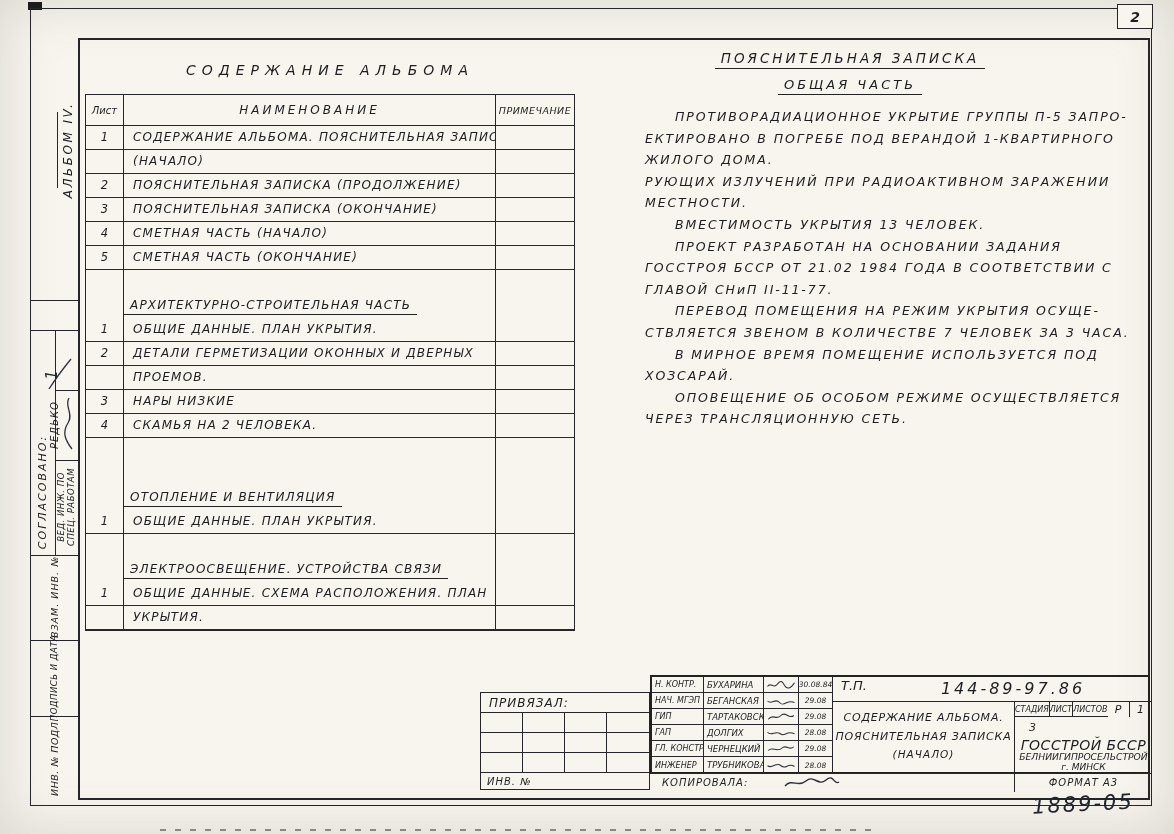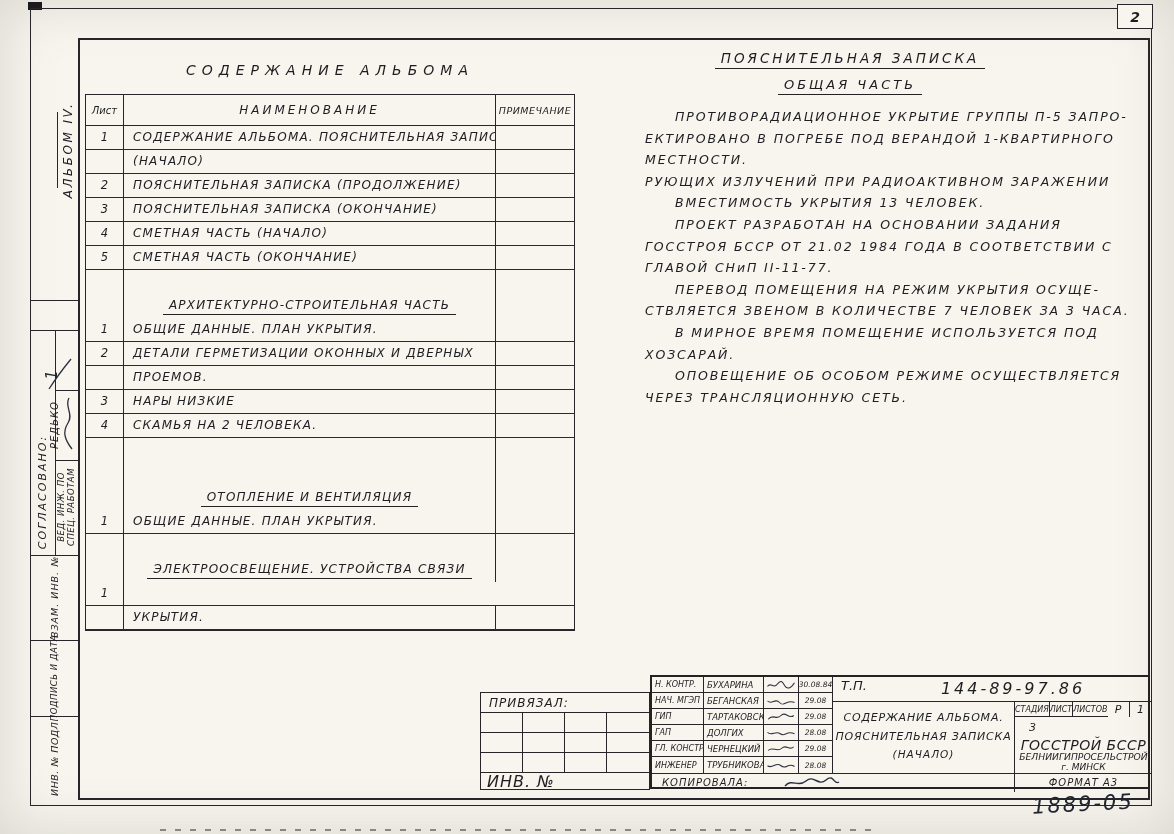--- a/index.html
+++ b/index.html
@@ -21,35 +21,35 @@
     font-size:14px;letter-spacing:6px;}
   .ctable{position:absolute;left:85px;top:94px;width:490px;border:1.8px solid #26262a;box-sizing:border-box;background:transparent;}
   .ct-head{display:grid;grid-template-columns:38px 1fr 78px;height:30px;border-bottom:1.8px solid #26262a;}
   .ct-head .ct-c{display:flex;align-items:center;justify-content:center;}
   .ct-row{display:grid;grid-template-columns:38px 1fr 78px;height:24px;box-sizing:border-box;}
   .ct-row.ruled{border-bottom:1.2px solid #2a2a2e;}
   .ct-c{box-sizing:border-box;overflow:hidden;white-space:nowrap;}
   .ct-sheet{border-right:1.3px solid #26262a;text-align:center;line-height:23px;font-size:11.5px;}
   .ct-name{border-right:1.3px solid #26262a;padding-left:9px;line-height:23px;font-size:12px;letter-spacing:1.2px;}
   .ct-note{font-size:9.5px;}
-  .ct-center{text-align:center;padding-left:0;}
+  .ct-center{padding-left:0;}
   .uline{border-bottom:1.4px solid #222;padding:0 6px 2px;}
   .hd-sheet{font-size:10px;}
   .hd-name{font-size:12px;letter-spacing:3px;}
   .hd-note{font-size:9.5px;letter-spacing:.5px;}
 
   
   .note-title{position:absolute;left:640px;top:50px;width:420px;text-align:center;font-size:13.5px;letter-spacing:3px;}
   .note-sub{position:absolute;left:640px;top:77px;width:420px;text-align:center;font-size:13px;letter-spacing:3px;}
   .note-body{position:absolute;left:645px;top:106px;width:505px;}
   .note-line{height:21.6px;line-height:21.6px;font-size:12.5px;letter-spacing:1.9px;white-space:nowrap;}
   .ind{padding-left:30px;}
 
   
-  .stamp{position:absolute;left:650px;top:675px;width:500px;height:114px;border:2px solid #222;box-sizing:border-box;padding-left:45px;}
+  .stamp{position:absolute;left:650px;top:675px;width:500px;height:99px;border:2px solid #222;box-sizing:border-box;padding-left:45px;}
   .people{position:absolute;left:0;top:0;width:180px;height:96px;}
   .p-row{display:grid;grid-template-columns:52px 60px 35px 33px;height:16px;border-bottom:1.1px solid #26262a;box-sizing:border-box;}
   .p-c{box-sizing:border-box;border-right:1.1px solid #26262a;overflow:hidden;white-space:nowrap;display:flex;align-items:center;}
   .p-role{font-size:8px;padding-left:3px;}
   .p-name{font-size:8.5px;padding-left:3px;text-align:center;}
   .p-sig{justify-content:center;}
   .p-date{font-size:7.5px;border-right:none;justify-content:center;}
   .tp-row{position:absolute;left:180px;top:0;width:320px;height:25px;border-left:1.4px solid #26262a;border-bottom:1.4px solid #26262a;box-sizing:border-box;}
   .tp-label{position:absolute;left:8px;top:1px;font-size:13px;}
   .tp-num{position:absolute;left:50px;top:2px;width:260px;text-align:center;font-size:16px;letter-spacing:3px;font-style:italic;}
@@ -70,21 +70,21 @@
   .copier{position:absolute;left:0;top:96px;width:362px;height:19px;border-top:1.4px solid #26262a;box-sizing:border-box;}
   .copier-label{position:absolute;left:10px;top:3px;font-size:10px;letter-spacing:1px;}
   .format{position:absolute;left:362px;top:96px;width:138px;height:19px;border-top:1.4px solid #26262a;border-left:1.4px solid #26262a;box-sizing:border-box;text-align:center;line-height:17px;font-size:10px;letter-spacing:1px;}
 
   
   .priv{position:absolute;left:480px;top:692px;width:170px;height:98px;border:1.8px solid #26262a;box-sizing:border-box;}
   .priv-label{height:20px;line-height:20px;padding-left:8px;font-size:12px;letter-spacing:1px;border-bottom:1.2px solid #26262a;box-sizing:border-box;}
   .priv-grid{display:grid;grid-template-columns:repeat(4,1fr);grid-template-rows:repeat(3,20px);}
   .priv-grid div{box-sizing:border-box;border-right:1.1px solid #26262a;border-bottom:1.1px solid #26262a;}
   .priv-grid div:nth-child(4n){border-right:none;}
-  .priv-inv{height:18px;line-height:18px;padding-left:6px;font-size:16px;letter-spacing:1px;}
+  .priv-inv{height:18px;line-height:18px;padding-left:6px;font-size:10px;letter-spacing:1px;}
 
   .sig{display:block;}
   .hand{color:#202530;}
 </style>
 </head>
 <body>
 
 <div class="sheet">
 
   <div class="abs" style="left:28px;top:2px;width:14px;height:8px;background:#1b1b1b;"></div>
@@ -222,37 +222,39 @@
       <div class="ct-c ct-name"></div>
       <div class="ct-c ct-note"></div>
     </div>
     <div class="ct-row">
       <div class="ct-c ct-sheet"></div>
       <div class="ct-c ct-name ct-center"><span class="uline">ЭЛЕКТРООСВЕЩЕНИЕ. УСТРОЙСТВА СВЯЗИ</span></div>
       <div class="ct-c ct-note"></div>
     </div>
     <div class="ct-row ruled">
       <div class="ct-c ct-sheet">1</div>
+      <div class="ct-c ct-name">ОБЩИЕ ДАННЫЕ. СХЕМА РАСПОЛОЖЕНИЯ. ПЛАН</div>
       <div class="ct-c ct-note"></div>
     </div>
     <div class="ct-row ruled">
       <div class="ct-c ct-sheet"></div>
       <div class="ct-c ct-name">УКРЫТИЯ.</div>
       <div class="ct-c ct-note"></div>
     </div>
   </div>
 
   <div class="note-title"><span class="uline">ПОЯСНИТЕЛЬНАЯ ЗАПИСКА</span></div>
   <div class="note-sub"><span class="uline">ОБЩАЯ ЧАСТЬ</span></div>
 
   <div class="note-body">
     <div class="note-line ind">ПРОТИВОРАДИАЦИОННОЕ УКРЫТИЕ ГРУППЫ П-5 ЗАПРО-</div>
     <div class="note-line">ЕКТИРОВАНО В ПОГРЕБЕ ПОД ВЕРАНДОЙ 1-КВАРТИРНОГО</div>
+    <div class="note-line">ЖИЛОГО ДОМА.</div>
+    <div class="note-line">РУЮЩИХ ИЗЛУЧЕНИЙ ПРИ РАДИОАКТИВНОМ ЗАРАЖЕНИИ</div>
     <div class="note-line">МЕСТНОСТИ.</div>
-    <div class="note-line">РУЮЩИХ ИЗЛУЧЕНИЙ ПРИ РАДИОАКТИВНОМ ЗАРАЖЕНИИ</div>
     <div class="note-line ind">ВМЕСТИМОСТЬ УКРЫТИЯ 13 ЧЕЛОВЕК.</div>
     <div class="note-line ind">ПРОЕКТ РАЗРАБОТАН НА ОСНОВАНИИ ЗАДАНИЯ</div>
     <div class="note-line">ГОССТРОЯ БССР ОТ 21.02 1984 ГОДА В СООТВЕТСТВИИ С</div>
     <div class="note-line">ГЛАВОЙ СНиП II-11-77.</div>
     <div class="note-line ind">ПЕРЕВОД ПОМЕЩЕНИЯ НА РЕЖИМ УКРЫТИЯ ОСУЩЕ-</div>
     <div class="note-line">СТВЛЯЕТСЯ ЗВЕНОМ В КОЛИЧЕСТВЕ 7 ЧЕЛОВЕК ЗА 3 ЧАСА.</div>
     <div class="note-line ind">В МИРНОЕ ВРЕМЯ ПОМЕЩЕНИЕ ИСПОЛЬЗУЕТСЯ ПОД</div>
     <div class="note-line">ХОЗСАРАЙ.</div>
     <div class="note-line ind">ОПОВЕЩЕНИЕ ОБ ОСОБОМ РЕЖИМЕ ОСУЩЕСТВЛЯЕТСЯ</div>
     <div class="note-line">ЧЕРЕЗ ТРАНСЛЯЦИОННУЮ СЕТЬ.</div>

